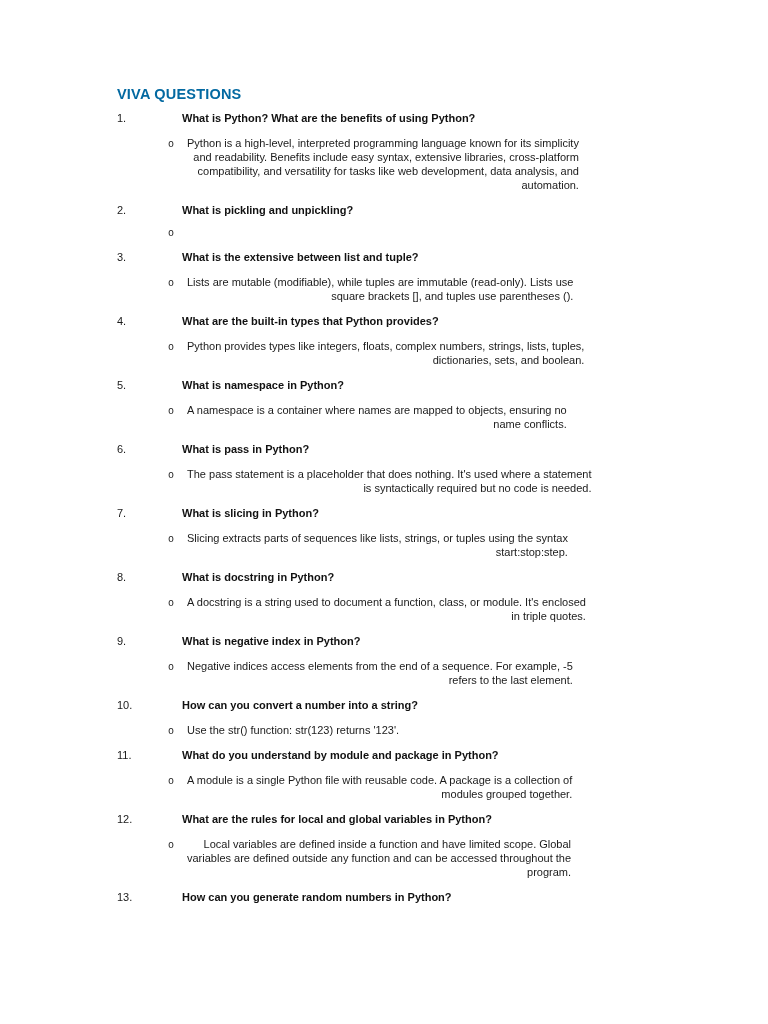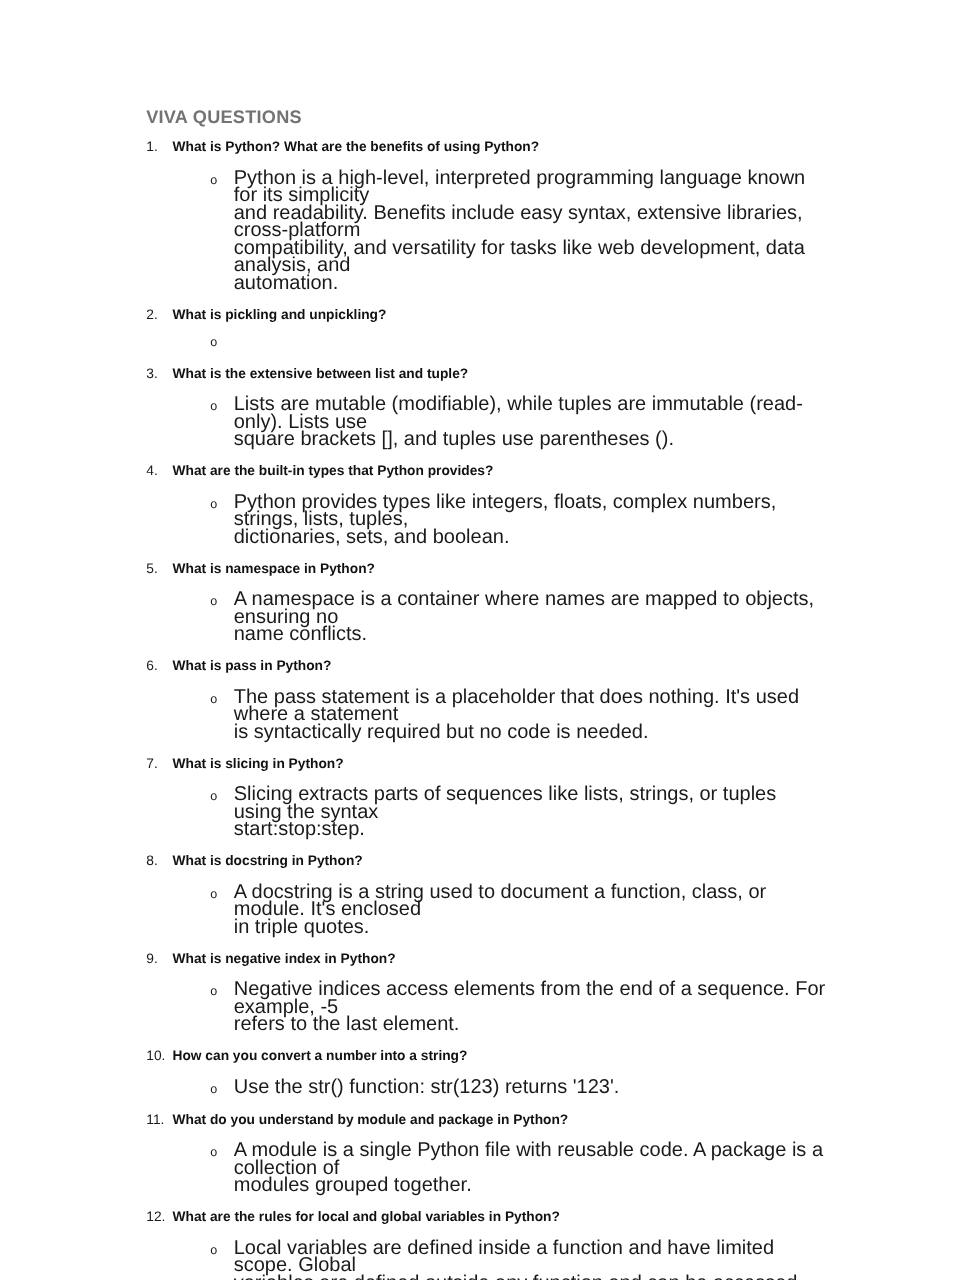--- a/index.html
+++ b/index.html
@@ -15,21 +15,21 @@
   .page {
     width: 768px;
     height: 1024px;
     background: #ffffff;
     padding: 86px 104px 40px 117px;
     color: #1a1a1a;
   }
   .doc-title {
     font-size: 14.5px;
     font-weight: bold;
-    color: #737373;
+    color: #0369a1;
     letter-spacing: 0.2px;
     margin-bottom: 9px;
   }
   .qa-list {
     list-style: none;
   }
   .q-row {
     display: flex;
     align-items: baseline;
     margin-bottom: 11px;
@@ -39,39 +39,41 @@
     width: 21px;
     font-size: 11px;
     color: #1a1a1a;
     font-weight: normal;
   }
   .q-text {
     font-size: 11px;
     font-weight: bold;
     color: #111111;
     line-height: 14px;
+    margin-left: 44px;
   }
   .a-row {
     display: flex;
     align-items: baseline;
     margin: 0 0 11px 51px;
   }
   .bullet {
     flex: none;
     width: 19px;
     font-size: 10px;
     color: #1a1a1a;
     font-family: "Liberation Mono", "DejaVu Sans Mono", monospace;
   }
   .a-text {
-    font-size: 16px;
+    font-size: 11px;
     line-height: 14px;
     color: #1a1a1a;
     max-width: 476px;
     white-space: pre-line;
+    text-align: right;
   }
 </style>
 </head>
 <body>
 
 <div class="page">
   <h1 class="doc-title">VIVA QUESTIONS</h1>
 
   <ol class="qa-list">
   <li class="qa-item">

